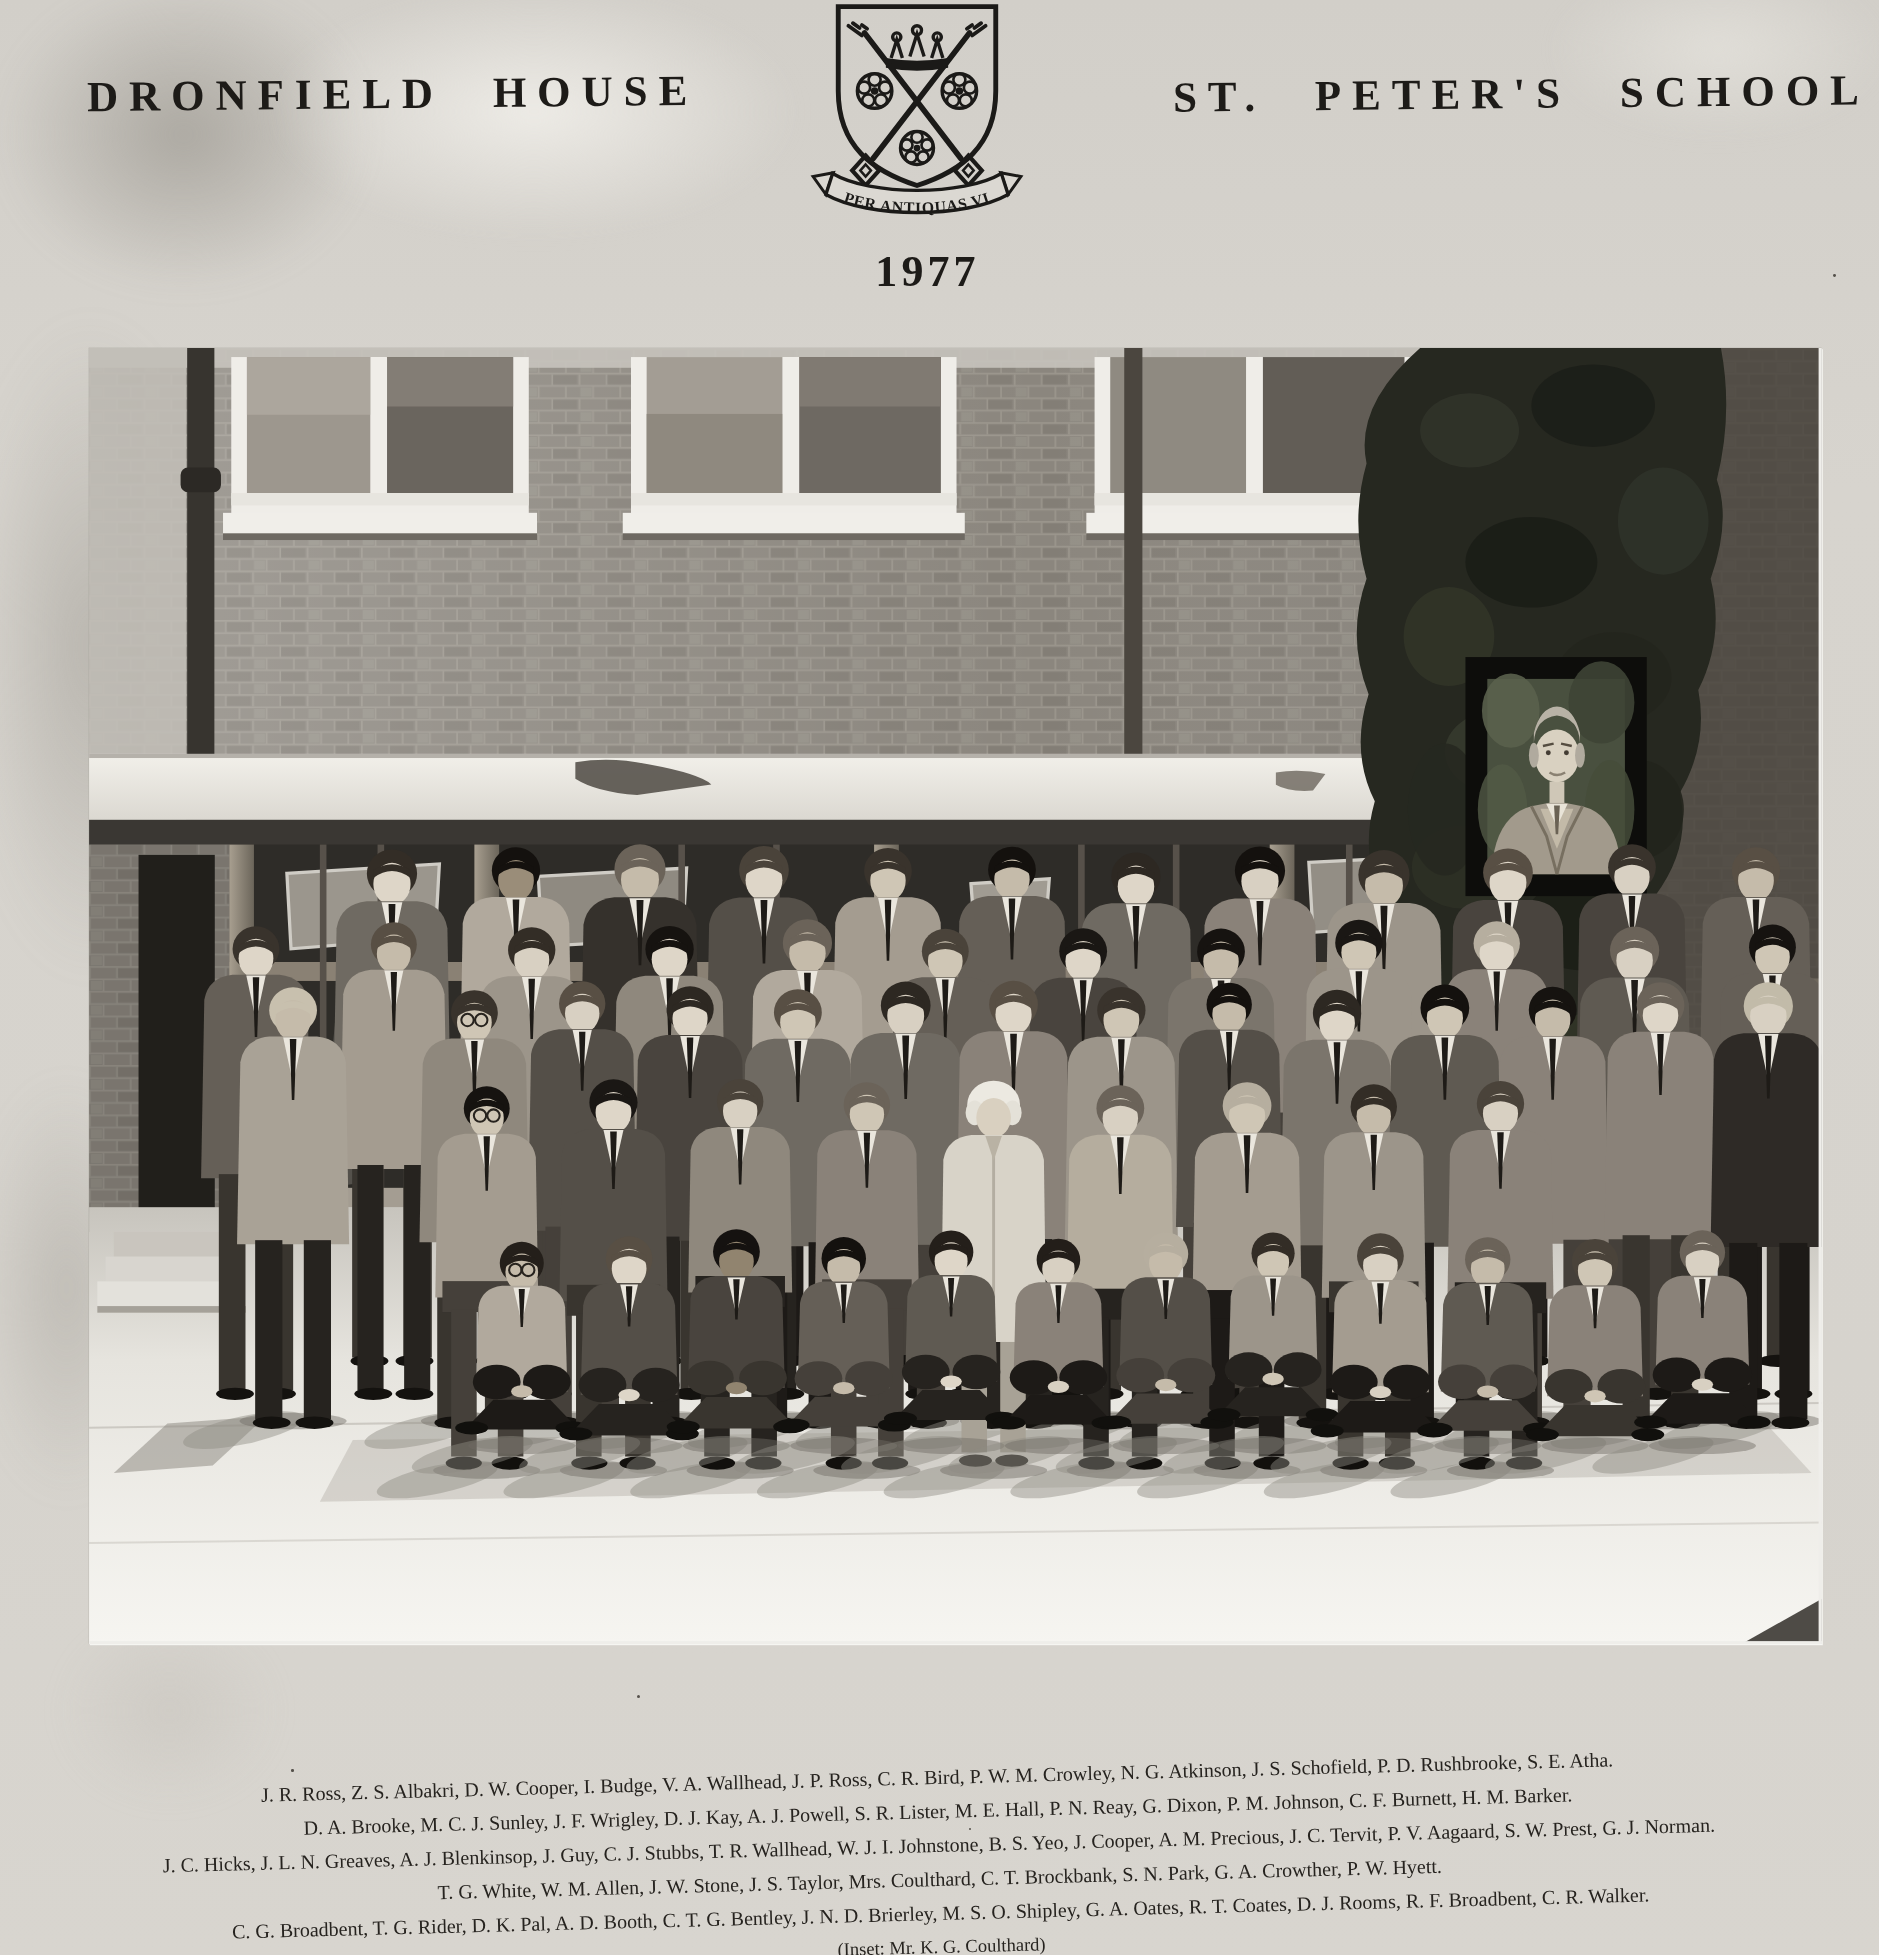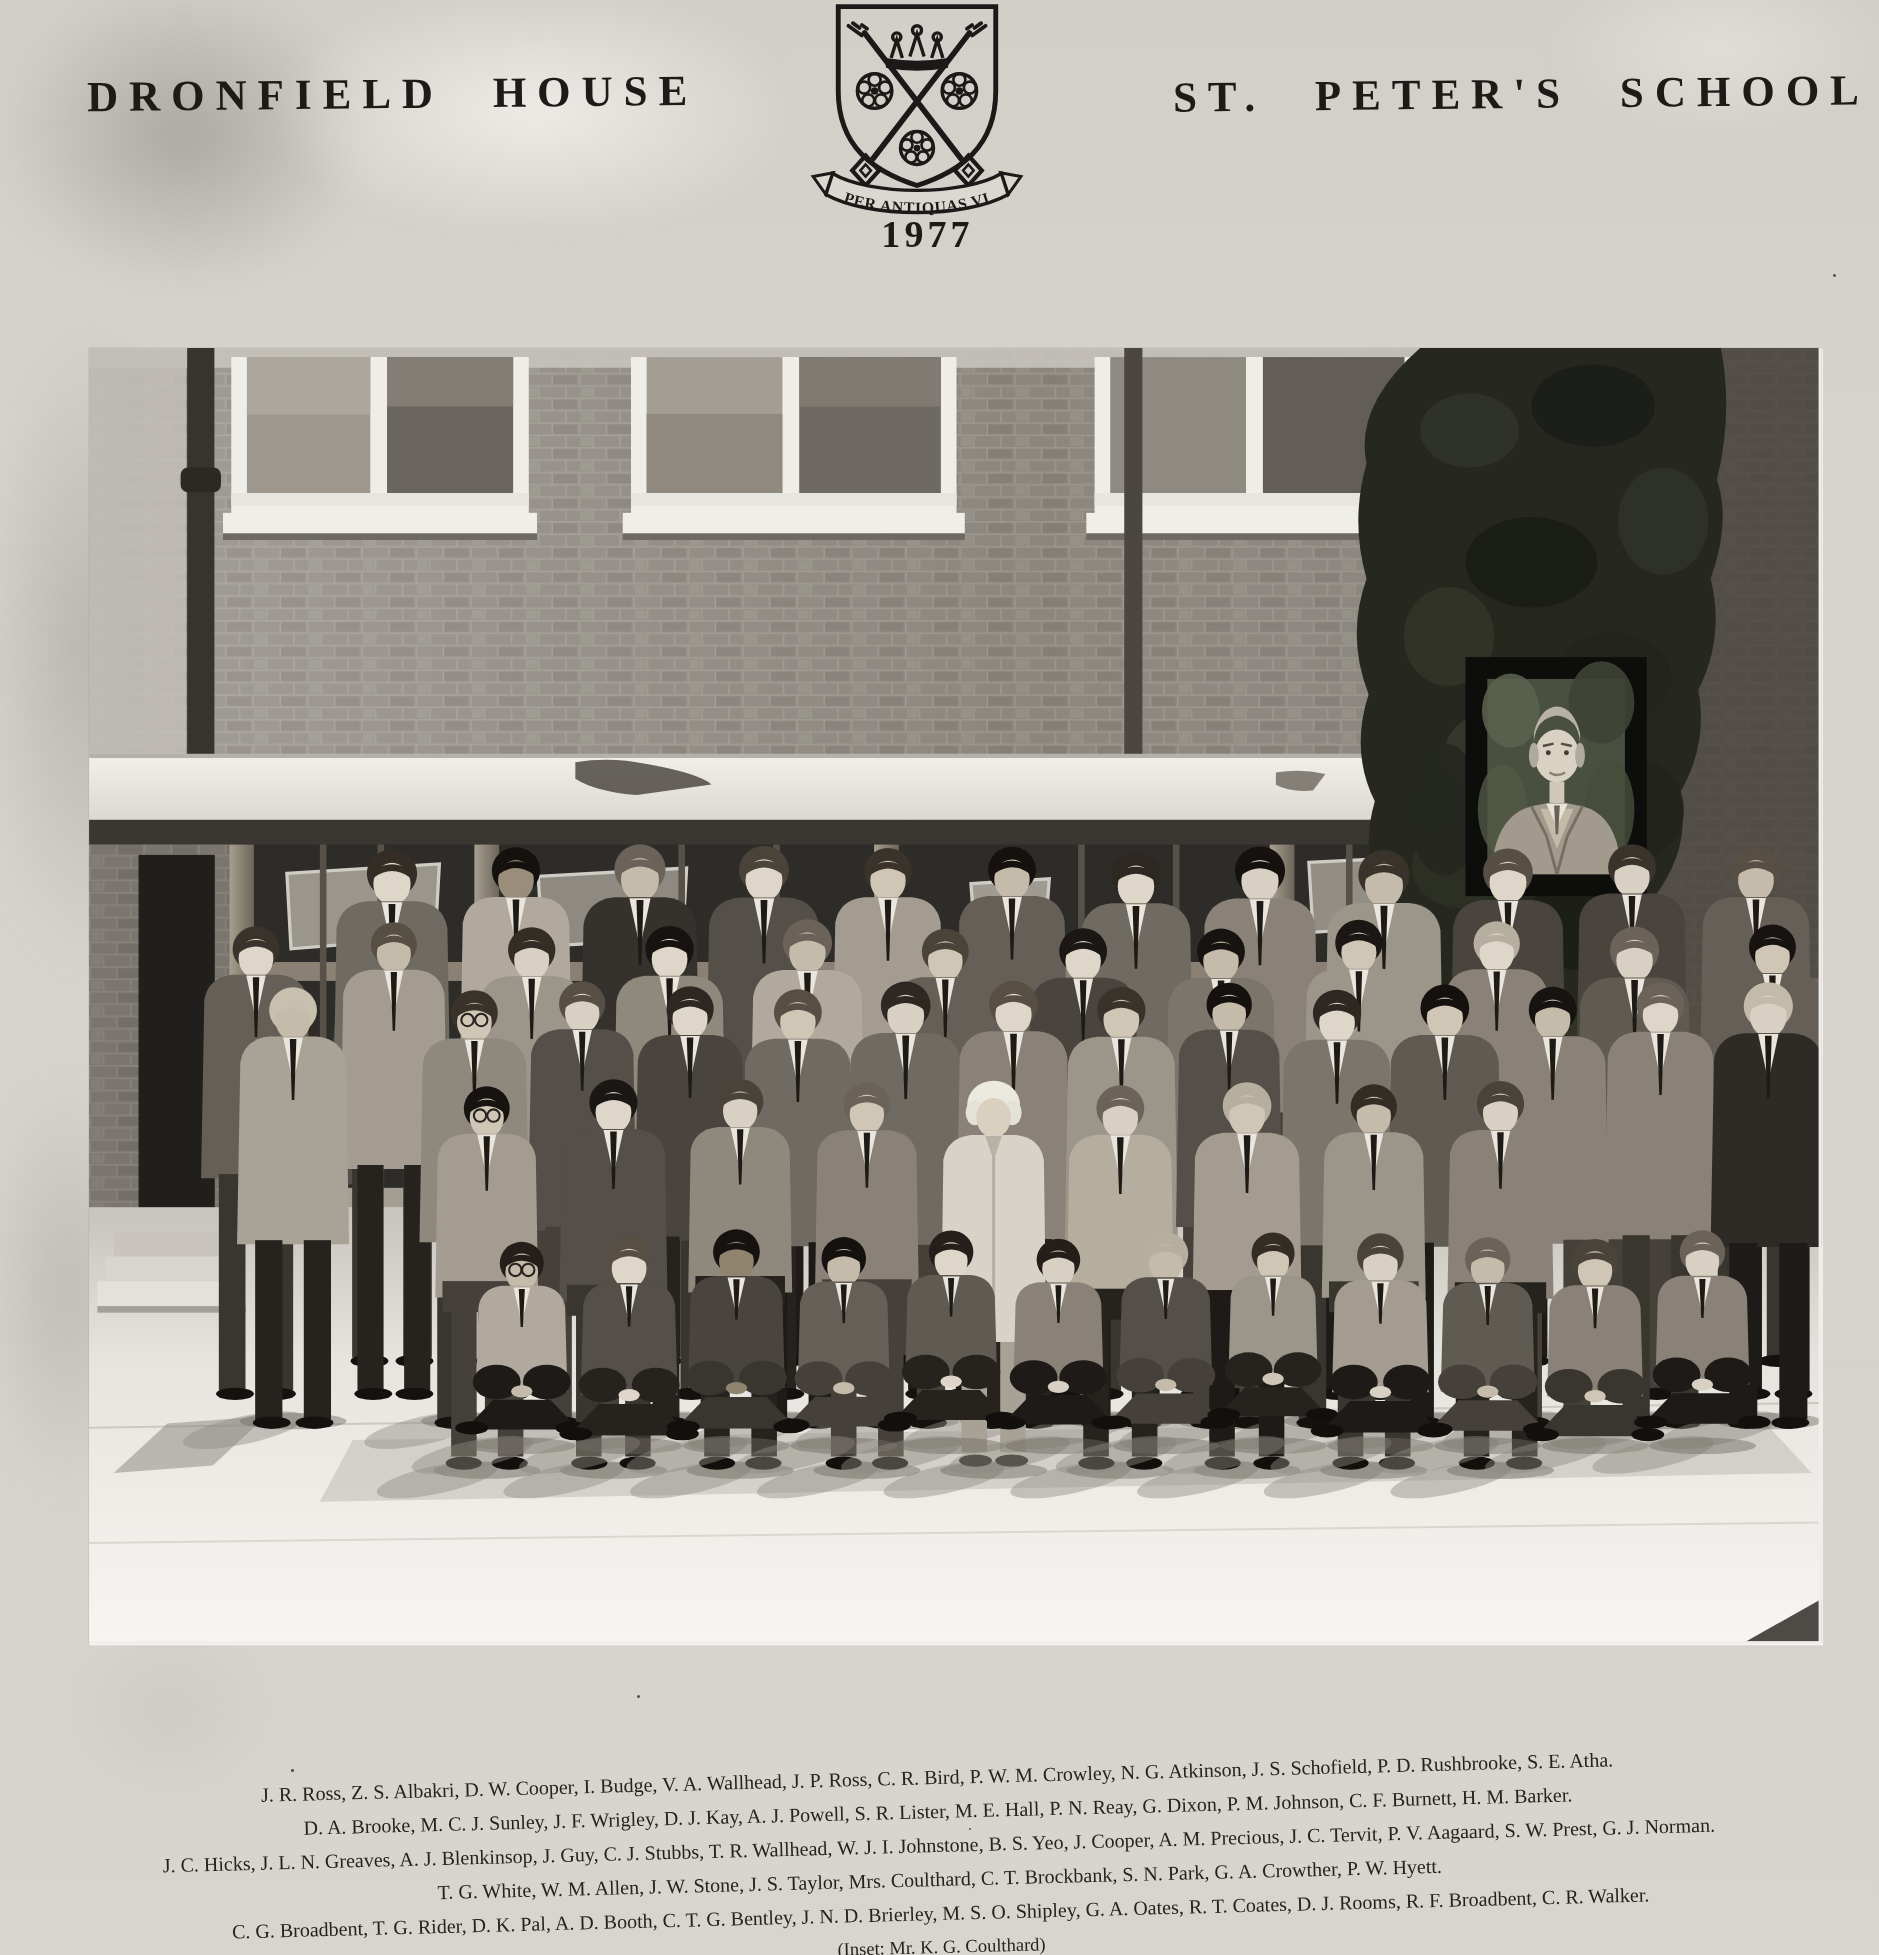--- a/index.html
+++ b/index.html
@@ -21,22 +21,22 @@
 
   .title{
     position:absolute;top:69px;
     font-weight:bold;font-size:43px;color:#1d1b18;
     letter-spacing:11px;word-spacing:27px;white-space:nowrap;
     transform:rotate(-0.6deg);
   }
   .title-left{left:87px;}
   .title-right{left:1173px;}
   .year{
-    position:absolute;left:845px;top:212px;width:165px;text-align:center;
-    font-weight:bold;font-size:38px;letter-spacing:4.1px;color:#1d1b18;
+    position:absolute;left:845px;top:246px;width:165px;text-align:center;
+    font-weight:bold;font-size:44px;letter-spacing:4.1px;color:#1d1b18;
   }
   .crest{position:absolute;left:810px;top:0.8px;width:214px;height:225px;}
 
   .photo-wrap{position:absolute;left:89px;top:348px;width:1733px;height:1296px;
     box-shadow:0.8px 1.2px 0 rgba(250,249,246,.9), -0.4px -0.4px 0 rgba(160,156,149,.5);}
   .photo-wrap svg{display:block;}
 
   .captions{
     position:absolute;left:45px;top:1767px;width:1789px;
     transform:rotate(-1.5deg);transform-origin:50% 50%;

